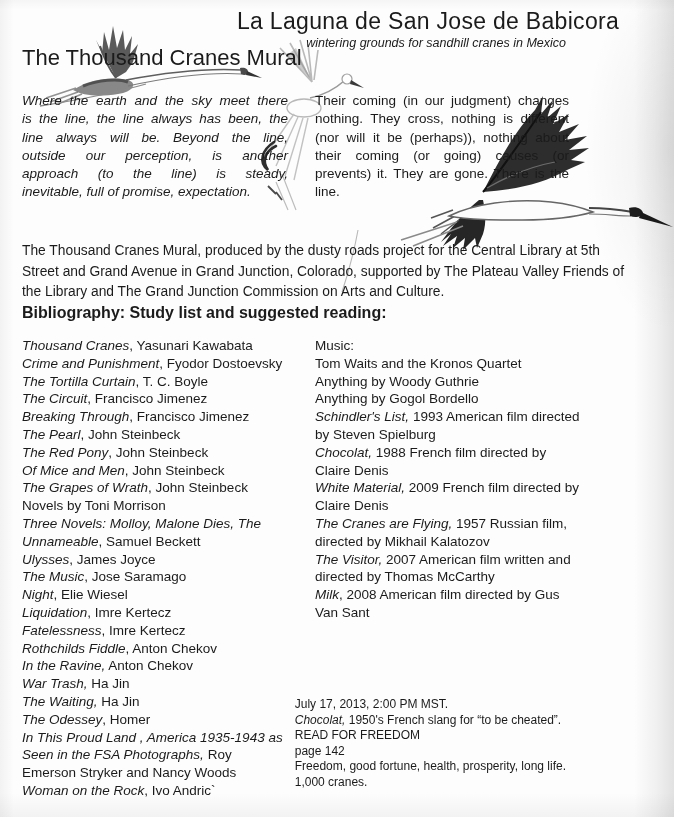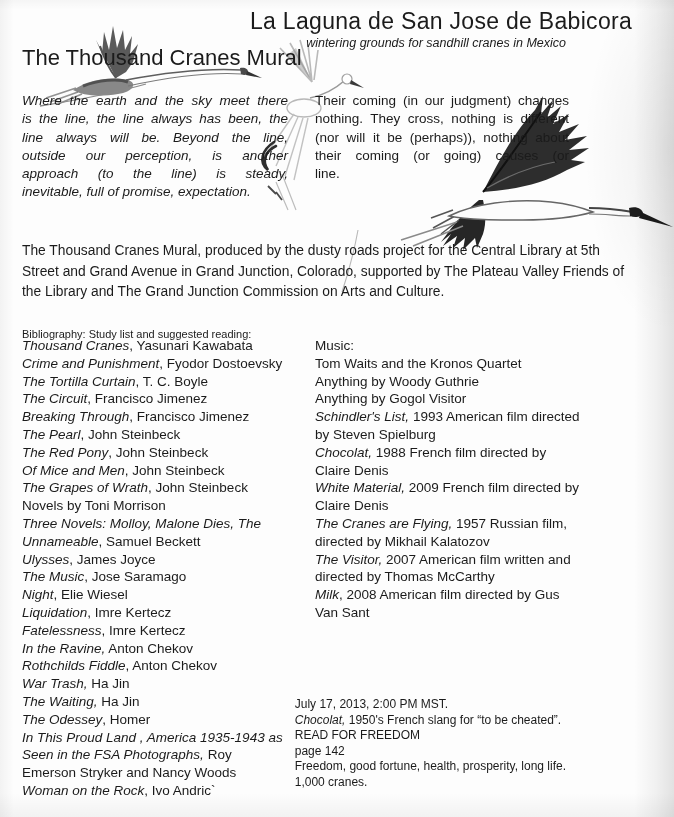--- a/index.html
+++ b/index.html
@@ -7,30 +7,30 @@
     position:relative;width:674px;height:817px;overflow:hidden;
     font-family:"Liberation Sans",sans-serif;color:#1b1b1b;
     background:
       linear-gradient(to right, rgba(0,0,0,.045), rgba(0,0,0,0) 14px, rgba(0,0,0,0) 634px, rgba(0,0,0,.05) 656px, rgba(0,0,0,.11)),
       linear-gradient(to bottom, rgba(0,0,0,.03), rgba(0,0,0,0) 10px, rgba(0,0,0,0) 97%, rgba(0,0,0,.045)),
       radial-gradient(120px 260px at 668px 150px, rgba(0,0,0,.06), rgba(0,0,0,0) 70%),
       #fdfdfd;
   }
   .layer{position:absolute;z-index:1;}
   .sketch{position:absolute;z-index:0;}
-  .doc-title{left:250px;top:8px;font-size:23px;letter-spacing:.3px;white-space:nowrap;}
+  .doc-title{left:237px;top:8px;font-size:23px;letter-spacing:.3px;white-space:nowrap;}
   .doc-subtitle{right:108px;top:36px;font-size:12.5px;font-style:italic;white-space:nowrap;}
   .section-heading{left:22px;top:45px;font-size:22px;white-space:nowrap;}
   .intro{top:92px;font-size:13.5px;line-height:18.3px;}
   .intro-left{left:22px;width:266px;font-style:italic;}
   .intro-right{left:315px;width:254px;}
   .jcol > div{text-align:justify;text-align-last:justify;}
   .jcol > div.lastline{text-align-last:left;}
   .attribution{left:22px;top:241px;font-size:13.8px;line-height:20.5px;white-space:nowrap;}
-  .bib-heading{left:22px;top:328px;font-size:11px;font-weight:normal;white-space:nowrap;}
+  .bib-heading{left:22px;top:304px;font-size:16px;font-weight:bold;white-space:nowrap;}
   .list{top:337px;font-size:13.5px;line-height:17.8px;white-space:nowrap;}
   .books{left:22px;}
   .media{left:315px;}
   .footnote{right:108px;top:697px;font-size:12px;line-height:15.5px;text-align:left;white-space:nowrap;}
 </style>
 </head>
 <body>
 
 <div class="page">
 
@@ -88,20 +88,21 @@
       <div>approach (to the line) is steady,</div>
       <div class="lastline">inevitable, full of promise, expectation.</div>
     </div>
 
   <div class="layer intro intro-right jcol">
 
   <div>Their coming (in our judgment) changes</div>
       <div>nothing. They cross, nothing is different</div>
       <div>(nor will it be (perhaps)), nothing about</div>
       <div>their coming (or going) causes (or</div>
+      <div>prevents) it. They are gone. There is the</div>
       <div class="lastline">line.</div>
     </div>
 
   <div class="layer attribution">
 
   <div>The Thousand Cranes Mural, produced by the dusty roads project for the Central Library at 5th</div>
       <div>Street and Grand Avenue in Grand Junction, Colorado, supported by The Plateau Valley Friends of</div>
       <div>the Library and The Grand Junction Commission on Arts and Culture.</div>
     </div>
 
@@ -119,37 +120,37 @@
       <div><i>Of Mice and Men</i><span>, John Steinbeck</span></div>
       <div><i>The Grapes of Wrath</i><span>, John Steinbeck</span></div>
       <div><i></i><span>Novels by Toni Morrison</span></div>
       <div><i>Three Novels: Molloy, Malone Dies, The</i><span></span></div>
       <div><i>Unnameable</i><span>, Samuel Beckett</span></div>
       <div><i>Ulysses</i><span>, James Joyce</span></div>
       <div><i>The Music</i><span>, Jose Saramago</span></div>
       <div><i>Night</i><span>, Elie Wiesel</span></div>
       <div><i>Liquidation</i><span>, Imre Kertecz</span></div>
       <div><i>Fatelessness</i><span>, Imre Kertecz</span></div>
+      <div><i>Rothchilds Fiddle</i><span>, Anton Chekov</span></div>
       <div><i>In the Ravine,</i><span> Anton Chekov</span></div>
-      <div><i>Rothchilds Fiddle</i><span>, Anton Chekov</span></div>
       <div><i>War Trash,</i><span> Ha Jin</span></div>
       <div><i>The Waiting,</i><span> Ha Jin</span></div>
       <div><i>The Odessey</i><span>, Homer</span></div>
       <div><i>In This Proud Land , America 1935-1943 as</i><span></span></div>
       <div><i>Seen in the FSA Photographs,</i><span> Roy</span></div>
       <div><i></i><span>Emerson Stryker and Nancy Woods</span></div>
       <div><i>Woman on the Rock</i><span>, Ivo Andric`</span></div>
     </div>
 
   <div class="layer list media">
 
   <div><i></i><span>Music:</span></div>
       <div><i></i><span>Tom Waits and the Kronos Quartet</span></div>
       <div><i></i><span>Anything by Woody Guthrie</span></div>
-      <div><i></i><span>Anything by Gogol Visitor</span></div>
+      <div><i></i><span>Anything by Gogol Bordello</span></div>
       <div><i>Schindler's List,</i><span> 1993 American film directed</span></div>
       <div><i></i><span>by Steven Spielburg</span></div>
       <div><i>Chocolat,</i><span> 1988 French film directed by</span></div>
       <div><i></i><span>Claire Denis</span></div>
       <div><i>White Material,</i><span> 2009 French film directed by</span></div>
       <div><i></i><span>Claire Denis</span></div>
       <div><i>The Cranes are Flying,</i><span> 1957 Russian film,</span></div>
       <div><i></i><span>directed by Mikhail Kalatozov</span></div>
       <div><i>The Visitor,</i><span> 2007 American film written and</span></div>
       <div><i></i><span>directed by Thomas McCarthy</span></div>

